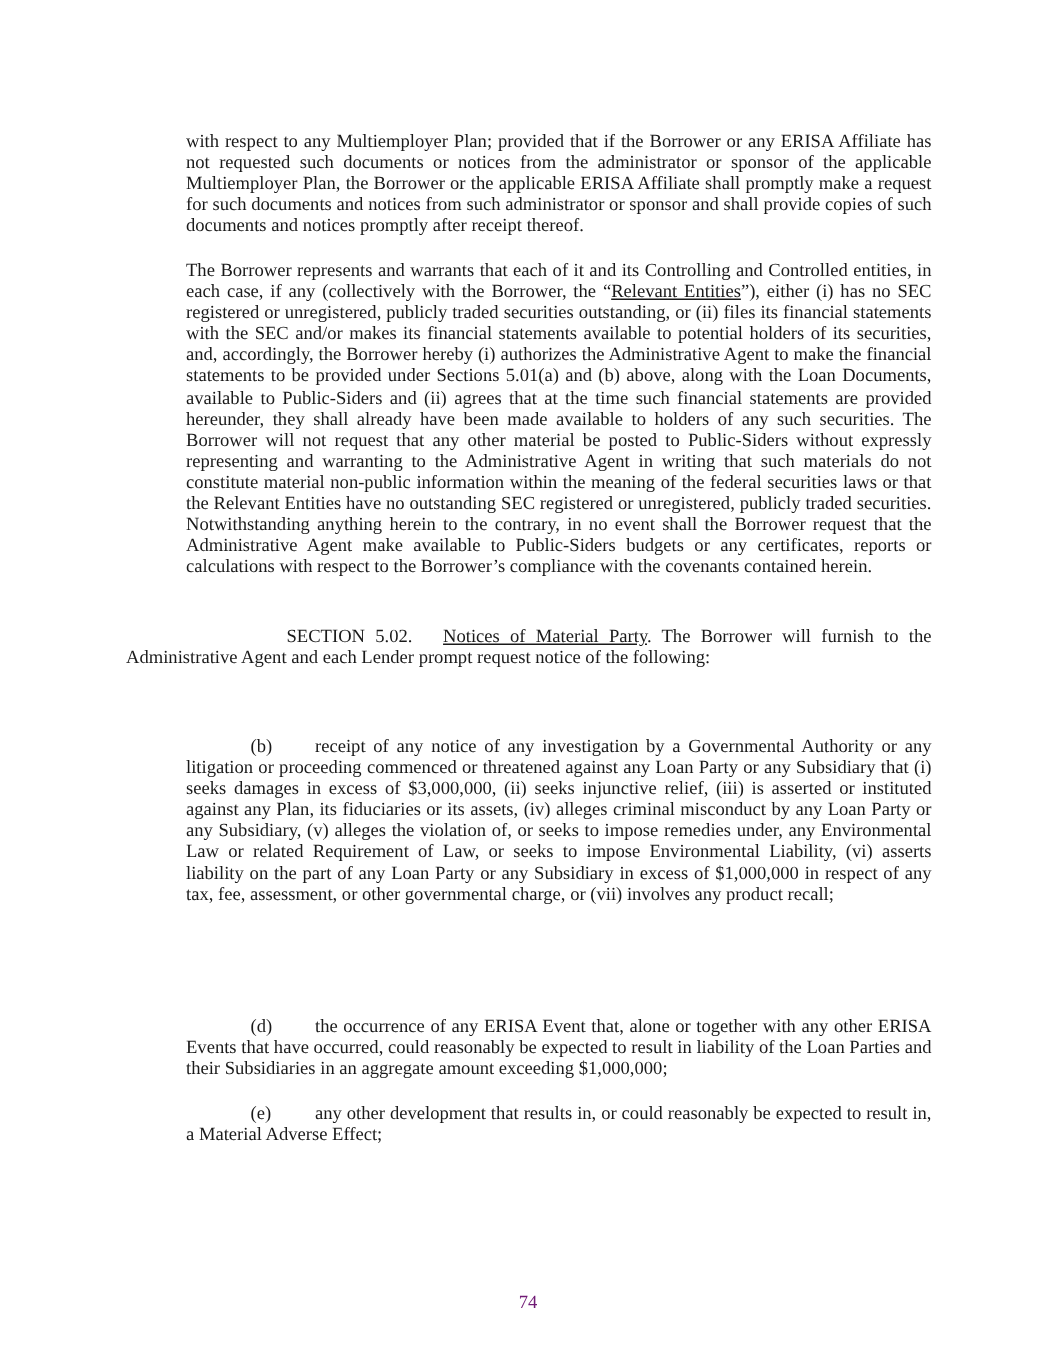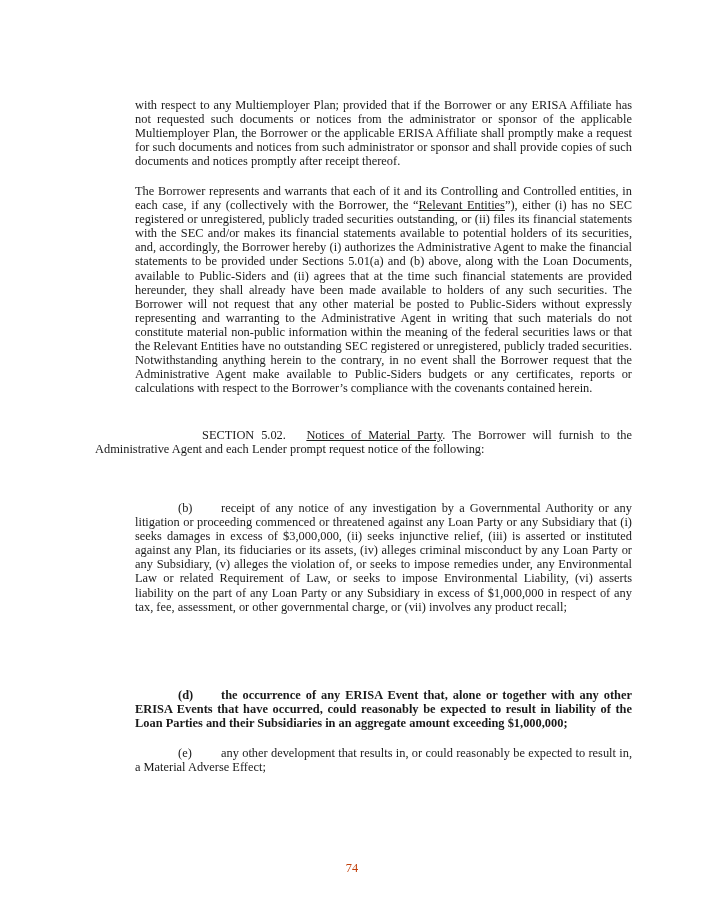--- a/index.html
+++ b/index.html
@@ -4,46 +4,46 @@
 <style>
   html, body { margin: 0; padding: 0; background: #ffffff; }
   body { width: 704px; height: 911px; position: relative; overflow: hidden; }
   .page {
     position: absolute; left: 0; top: 0; width: 704px; height: 911px;
     font-family: "Liberation Serif", serif; font-size: 12.4px; line-height: 14.1px;
     color: #1a1a1a;
   }
   .para {
     position: absolute; left: 123px; width: 497px;
-    text-align: justify; text-align-last: left; margin: 12px;
+    text-align: justify; text-align-last: left; margin: 1px;
   }
   .para.wide { left: 83px; width: 537px; }
   .indent-sec { text-indent: 107px; }
   .indent-item { text-indent: 43px; }
   .lbl { display: inline-block; width: 43px; text-indent: 0; }
   u { text-decoration: underline; text-underline-offset: 1px; }
   .pagenum {
     position: absolute; left: 0; width: 704px; top: 861px; text-align: center;
-    font-family: "Liberation Serif", serif; font-size: 12.4px; color: #c2410c;
+    font-family: "Liberation Serif", serif; font-size: 12.4px; color: #701a75;
   }
 </style>
 </head>
 <body>
 
 <div class="page">
 
   <p class="para" style="top:86px;">with respect to any Multiemployer Plan; provided that if the Borrower or any ERISA Affiliate has not requested such documents or notices from the administrator or sponsor of the applicable Multiemployer Plan, the Borrower or the applicable ERISA Affiliate shall promptly make a request for such documents and notices from such administrator or sponsor and shall provide copies of such documents and notices promptly after receipt thereof.</p>
 
   <p class="para" style="top:172px;"><span>The Borrower represents and warrants that each of it and its Controlling and Controlled entities, in each case, if any (collectively with the Borrower, the “</span><u>Relevant Entities</u><span>”), either (i) has no SEC registered or unregistered, publicly traded securities outstanding, or (ii) files its financial statements with the SEC and/or makes its financial statements available to potential holders of its securities, and, accordingly, the Borrower hereby (i) authorizes the Administrative Agent to make the financial statements to be provided under Sections 5.01(a) and (b) above, along with the Loan Documents, available to Public-Siders and (ii) agrees that at the time such financial statements are provided hereunder, they shall already have been made available to holders of any such securities.  The Borrower will not request that any other material be posted to Public-Siders without expressly representing and warranting to the Administrative Agent in writing that such materials do not constitute material non-public information within the meaning of the federal securities laws or that the Relevant Entities have no outstanding SEC registered or unregistered, publicly traded securities.  Notwithstanding anything herein to the contrary, in no event shall the Borrower request that the Administrative Agent make available to Public-Siders budgets or any certificates, reports or calculations with respect to the Borrower’s compliance with the covenants contained herein.</span></p>
 
   <p class="para wide indent-sec" style="top:416px;"><span>SECTION 5.02.</span>&nbsp;&nbsp;&nbsp;<u>Notices of Material Party</u><span>.</span><span>  The Borrower will furnish to the Administrative Agent and each Lender prompt request notice of the following:</span></p>
 
 
   <p class="para indent-item" style="top:489px;"><span class="lbl">(b)</span><span>receipt of any notice of any investigation by a Governmental Authority or any litigation or proceeding commenced or threatened against any Loan Party or any Subsidiary that (i) seeks damages in excess of $3,000,000, (ii) seeks injunctive relief, (iii) is asserted or instituted against any Plan, its fiduciaries or its assets, (iv) alleges criminal misconduct by any Loan Party or any Subsidiary, (v) alleges the violation of, or seeks to impose remedies under, any Environmental Law or related Requirement of Law, or seeks to impose Environmental Liability, (vi) asserts liability on the part of any Loan Party or any Subsidiary in excess of $1,000,000 in respect of any tax, fee, assessment, or other governmental charge, or (vii) involves any product recall;</span></p>
 
 
-  <p class="para indent-item" style="top:676px;font-weight:bold;"><span class="lbl">(d)</span><span>the occurrence of any ERISA Event that, alone or together with any other ERISA Events that have occurred, could reasonably be expected to result in liability of the Loan Parties and their Subsidiaries in an aggregate amount exceeding $1,000,000;</span></p>
+  <p class="para indent-item" style="top:676px;"><span class="lbl">(d)</span><span>the occurrence of any ERISA Event that, alone or together with any other ERISA Events that have occurred, could reasonably be expected to result in liability of the Loan Parties and their Subsidiaries in an aggregate amount exceeding $1,000,000;</span></p>
 
   <p class="para indent-item" style="top:734px;"><span class="lbl">(e)</span><span>any other development that results in, or could reasonably be expected to result in, a Material Adverse Effect;</span></p>
 
 
   <div class="pagenum">74</div>
 </div>
 
 </body></html>

